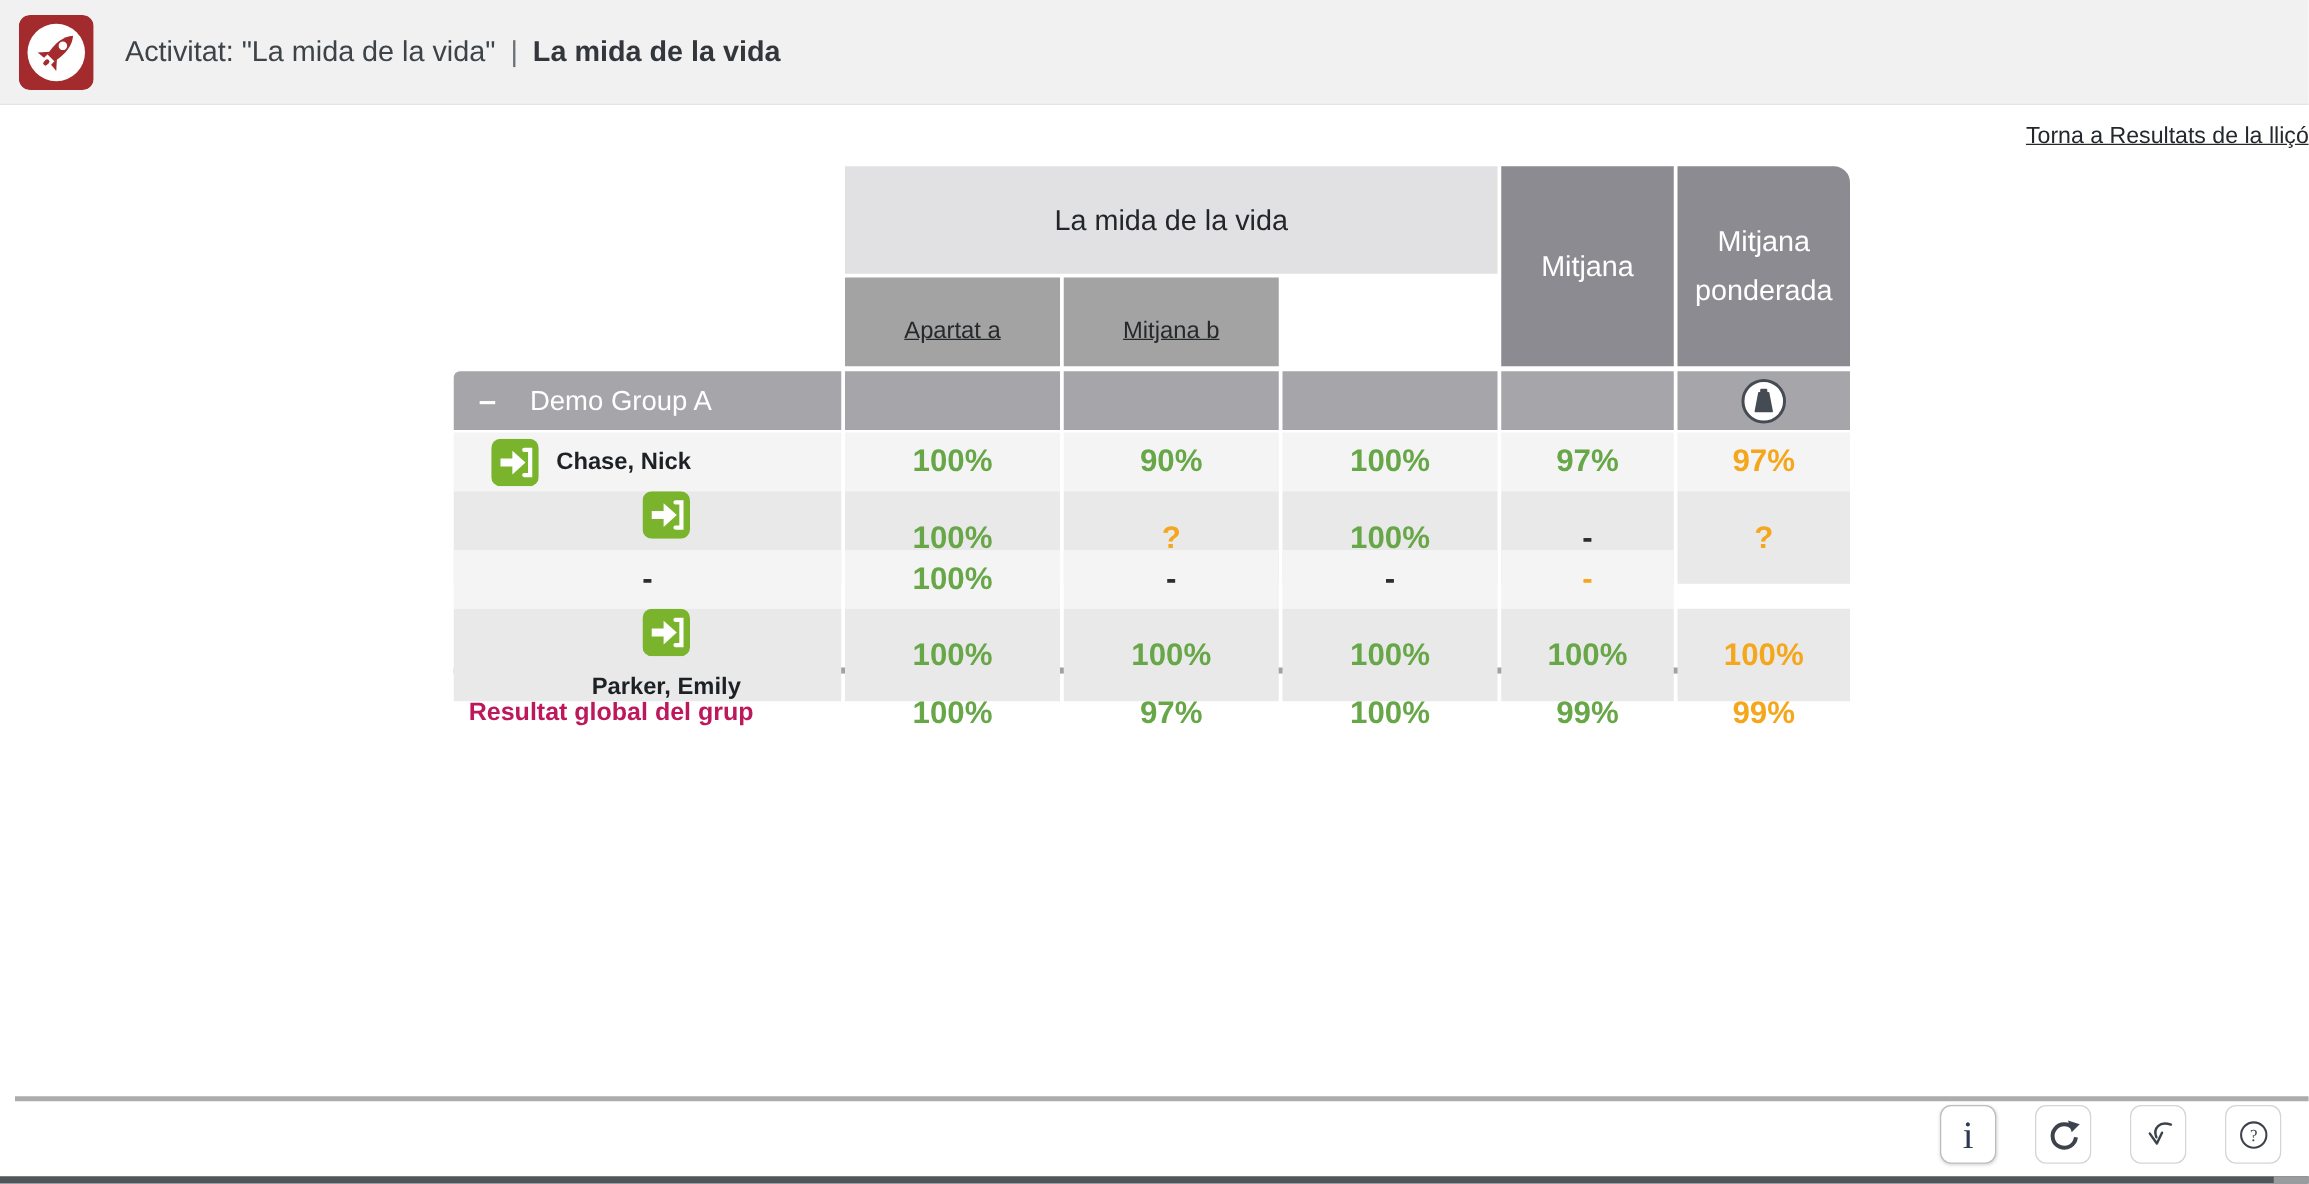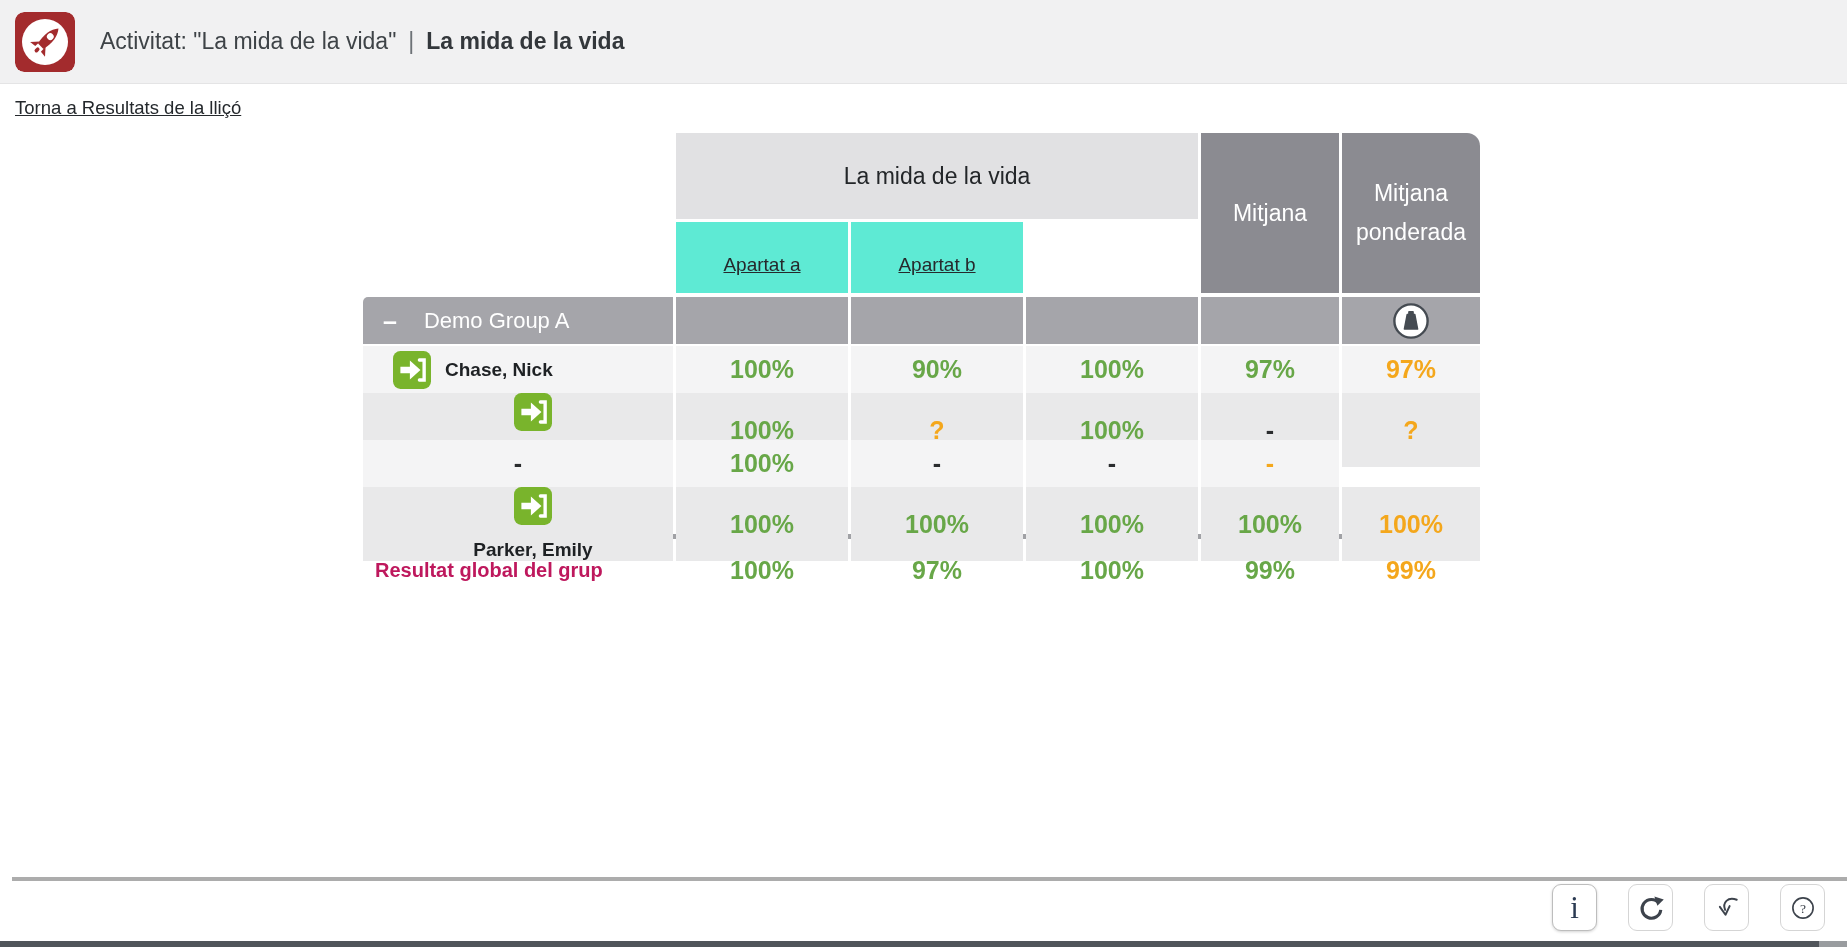--- a/index.html
+++ b/index.html
@@ -29,21 +29,21 @@
   .title {
     margin-left: 25px;
     font-size: 23px;
     color: #3e4347;
     white-space: nowrap;
   }
   .title .sep { color: #6d7277; padding: 0 12px; font-weight: 300; }
   .title .bold { font-weight: 700; color: #33373b; }
 
   
-  .backlink-wrap { margin: 13px 0 0 15px; height: 22px; }
+  .backlink-wrap { margin: 13px 0 0 15px; height: 22px; text-align: right; }
   .backlink {
     font-size: 18.5px;
     color: #24282c;
     text-decoration: underline;
     cursor: pointer;
   }
 
   
   .results { margin: 14px 0 0 363px; width: 1117px; }
 
@@ -68,21 +68,21 @@
   }
   .c-pond {
     grid-column: 6; grid-row: 1 / 3;
     background: #8b8b91; color: #fff;
     border-top-right-radius: 13px;
     display: flex; flex-direction: column; align-items: center; justify-content: center;
     font-size: 23px; line-height: 39px;
   }
   .c-sub {
     grid-row: 2;
-    background: #5eead4;
+    background: #a3a3a3;
     display: flex; align-items: flex-end; justify-content: center;
     padding-bottom: 17px;
   }
   .c-sub a {
     font-size: 19px; color: #26292c;
     text-decoration: underline; cursor: pointer;
   }
 
   .grouprow { height: 47px; margin-bottom: 2px; }
   .grouprow > div { background: #a5a5aa; }
@@ -189,21 +189,21 @@
     <div class="c-activity">La mida de la vida</div>
     <div class="c-mitjana">Mitjana</div>
     <div class="c-pond">
       <span>Mitjana</span>
       <span>ponderada</span>
     </div>
     <div class="c-sub" style="grid-column:2">
       <a>Apartat a</a>
     </div>
     <div class="c-sub" style="grid-column:3">
-      <a>Apartat b</a>
+      <a>Mitjana b</a>
     </div>
   </div>
 
   <div class="grid grouprow">
     <div class="g-name">
       <span class="g-minus">–</span>
       <span>Demo Group A</span>
     </div>
     <div></div>
     <div></div>

